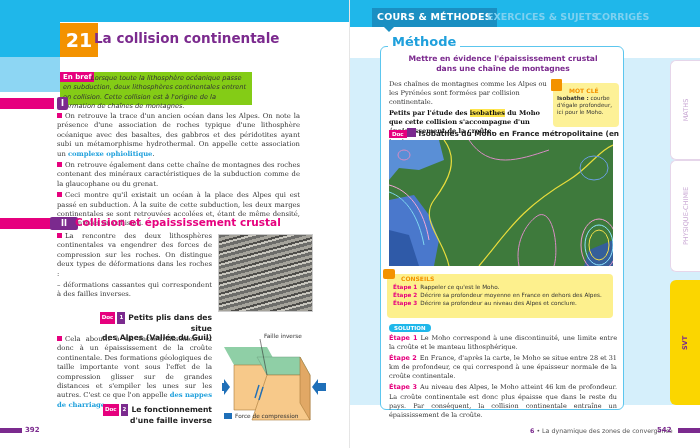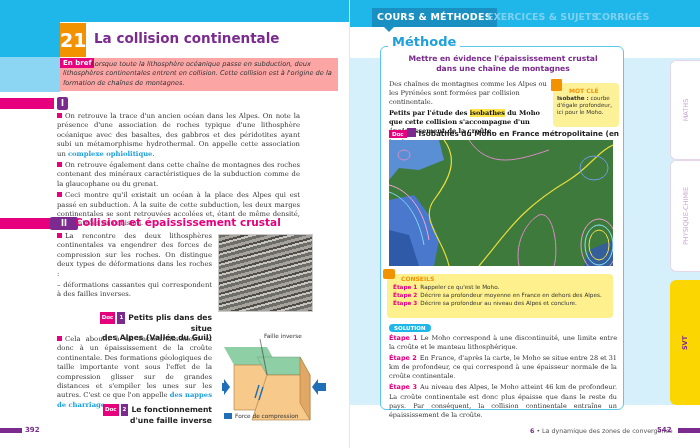--- a/index.html
+++ b/index.html
@@ -5,23 +5,23 @@
 *{box-sizing:border-box;margin:0;padding:0}
 body{width:700px;height:448px;overflow:hidden;background:#fff;font-family:"DejaVu Serif",serif;position:relative}
 .page{position:absolute;top:0;height:448px;overflow:hidden}
 .left{left:0;width:350px;background:#fff}
 .right{left:350px;width:350px;background:#fff}
 .spine{position:absolute;left:349px;top:0;width:2px;height:448px;background:linear-gradient(to right,#ddd,#fff)}
 
 .lhead{position:absolute;left:0;top:0;width:350px;height:22px;background:#1fb7ea}
 .lband{position:absolute;left:0;top:22px;width:60px;height:70px;background:#1fb7ea}
 .lband2{position:absolute;left:0;top:57px;width:60px;height:35px;background:#8dd6f3}
-.chapnum{position:absolute;left:60px;top:23px;width:26px;height:34px;background:#f39200;color:#fff;font-family:"DejaVu Sans",sans-serif;font-weight:bold;font-size:19px;text-align:center;line-height:34px}
+.chapnum{position:absolute;left:60px;top:23px;width:38px;height:34px;background:#f39200;color:#fff;font-family:"DejaVu Sans",sans-serif;font-weight:bold;font-size:19px;text-align:center;line-height:34px}
 .chaptitle{position:absolute;left:94px;top:30px;font-family:"DejaVu Sans",sans-serif;font-weight:bold;font-size:13.5px;color:#7b2a8e}
-.enbref{position:absolute;left:60px;top:58px;width:278px;height:33px;background:#fca5a5}
+.enbref{position:absolute;left:60px;top:72px;width:192px;height:33px;background:#84cc16}
 .enbref-tag{position:absolute;left:0;top:0;background:#e6007e;color:#fff;font-family:"DejaVu Sans",sans-serif;font-weight:bold;font-size:7px;padding:1px 3px}
 .enbref-text{position:absolute;left:3px;top:2px;right:4px;font-family:"DejaVu Sans",sans-serif;font-style:italic;font-size:6.6px;line-height:9.3px;color:#333;text-indent:28px}
 .sec-bar{position:absolute;left:0;height:11px;width:54px;background:#e6007e}
 .sec-num{position:absolute;width:11px;height:13px;background:#7b2a8e;color:#fff;font-family:"DejaVu Sans",sans-serif;font-weight:bold;font-size:8px;text-align:center;line-height:13px;border-radius:2px}
 .sec-title{position:absolute;font-family:"DejaVu Sans",sans-serif;font-weight:bold;font-size:10.5px;color:#e6007e}
 .para{position:absolute;font-size:6.8px;line-height:9.4px;color:#333;text-align:justify}
 .para p{margin-bottom:2px}
 .bullet{display:inline-block;width:5px;height:5px;background:#e6007e;margin-right:3px;vertical-align:0}
 .term{color:#1fa0dc;font-weight:bold}
 .doc-cap{position:absolute;font-family:"DejaVu Sans",sans-serif;font-weight:bold;font-size:7.6px;color:#222;text-align:right;line-height:9.5px}

